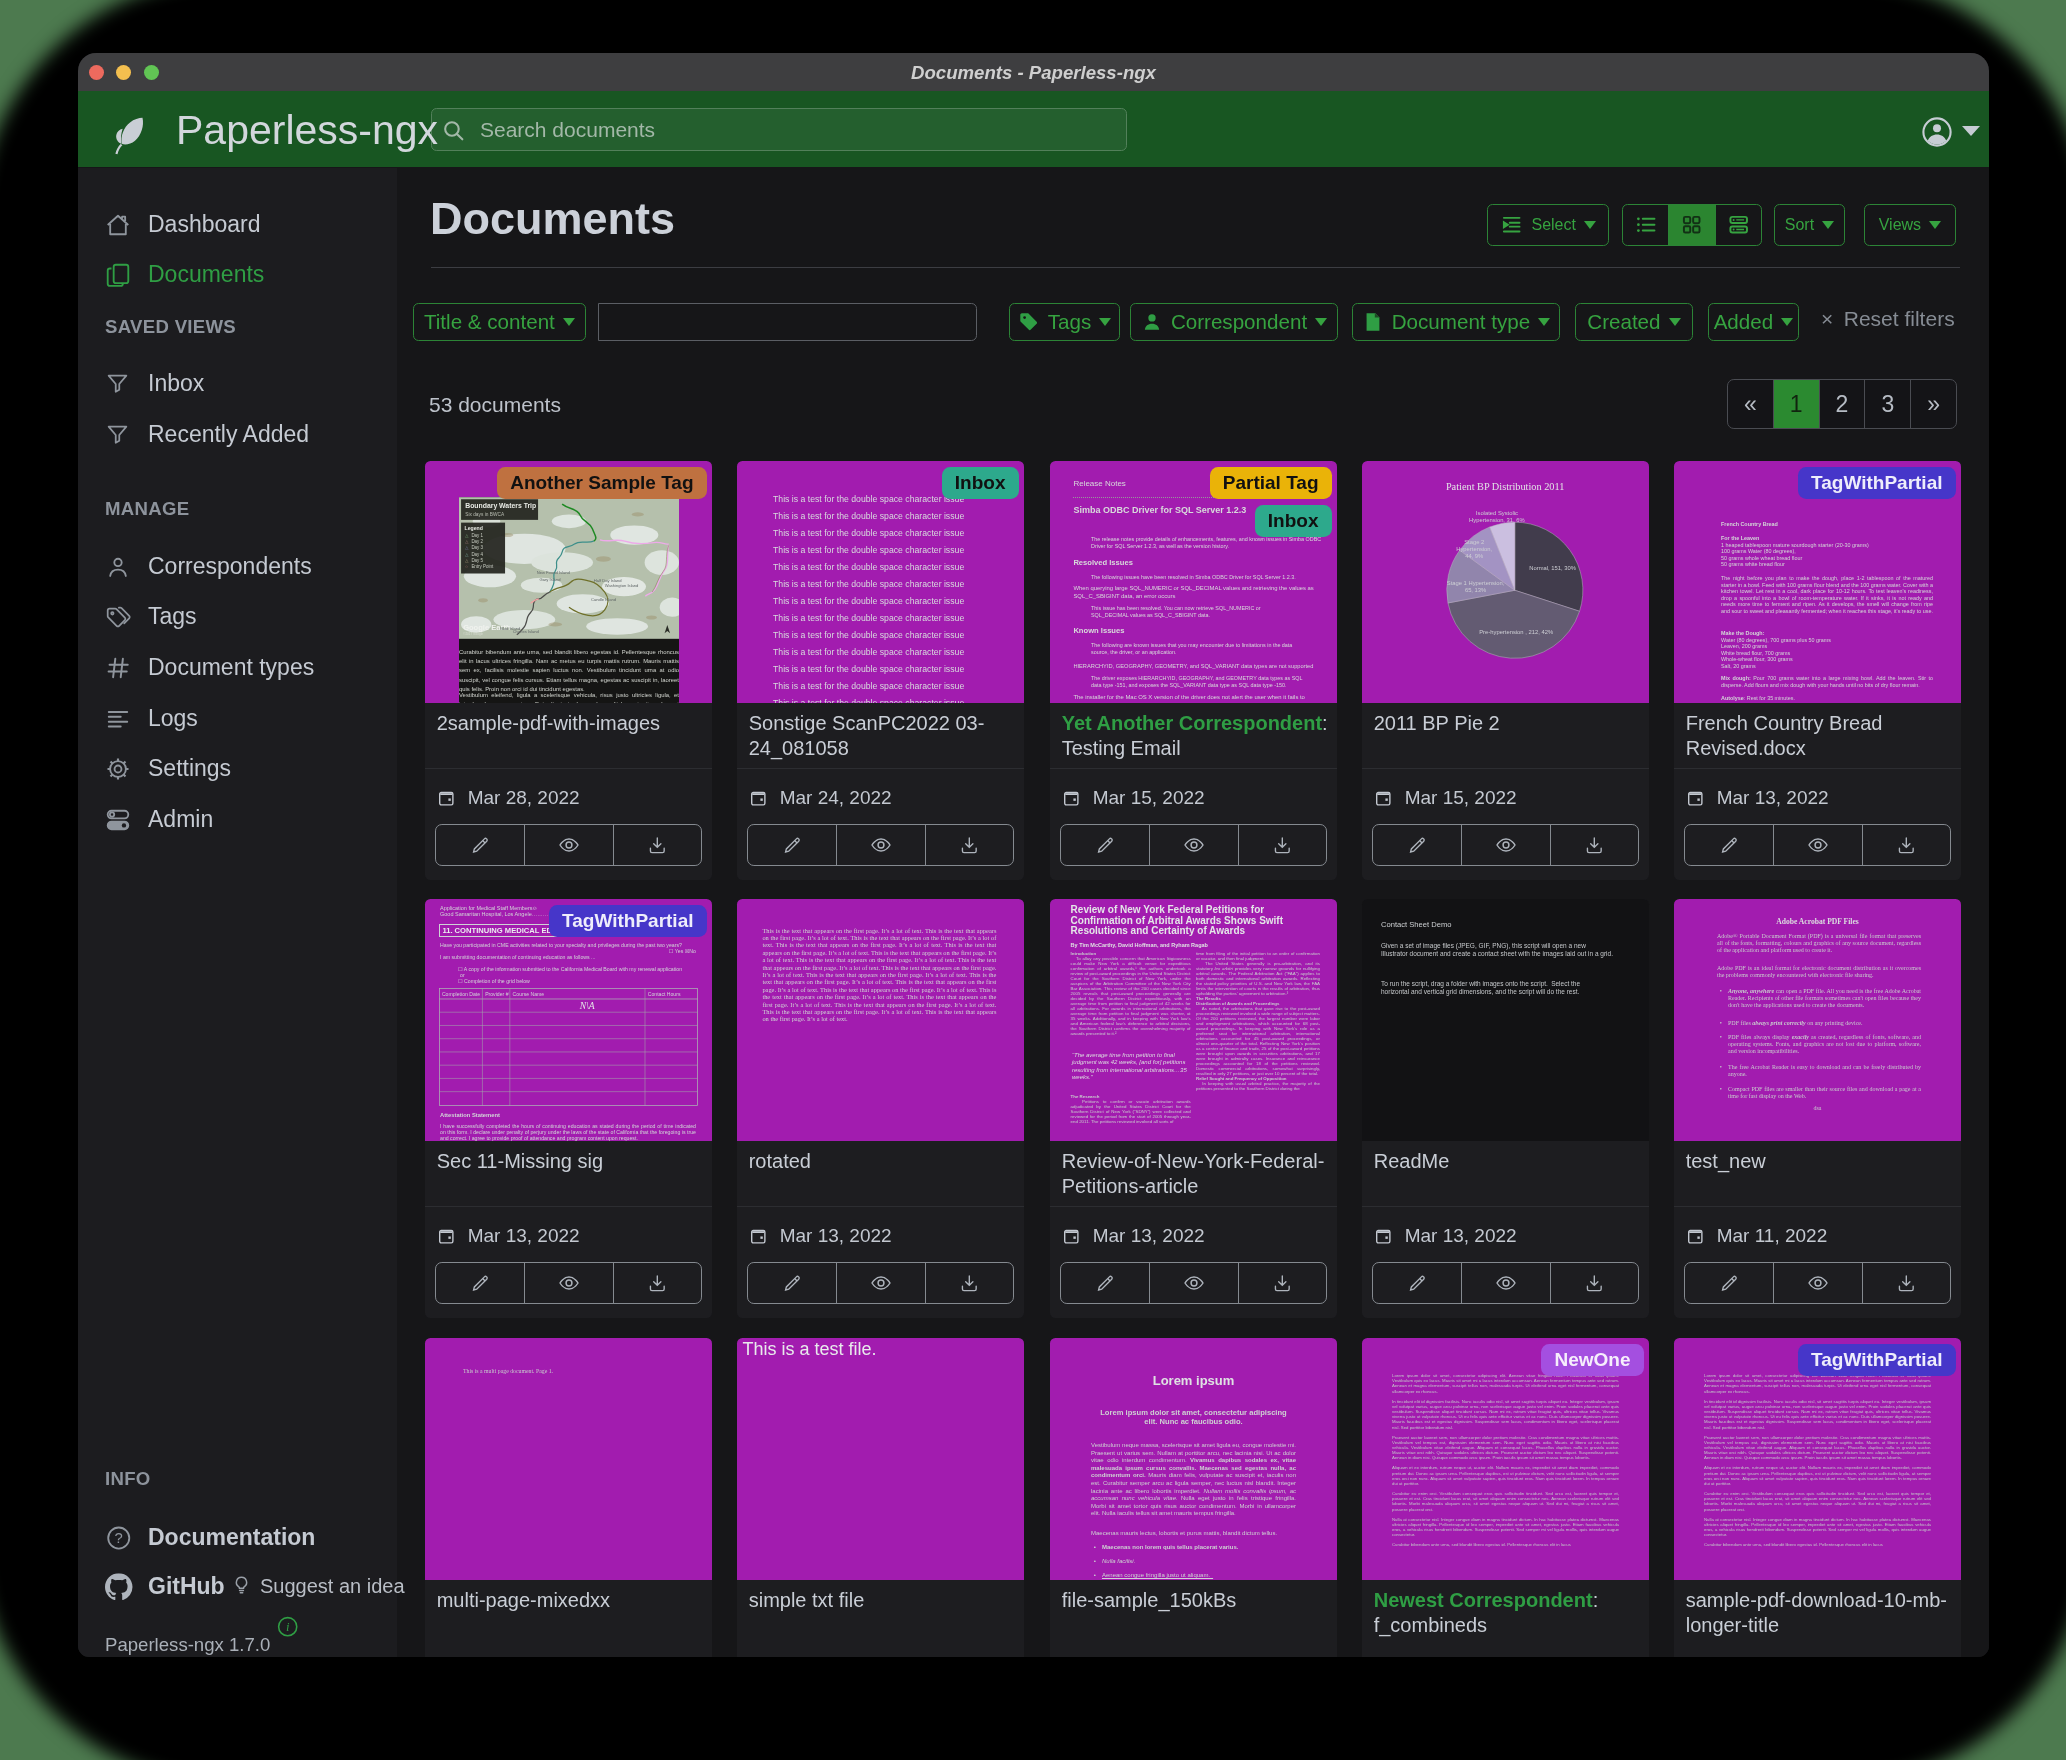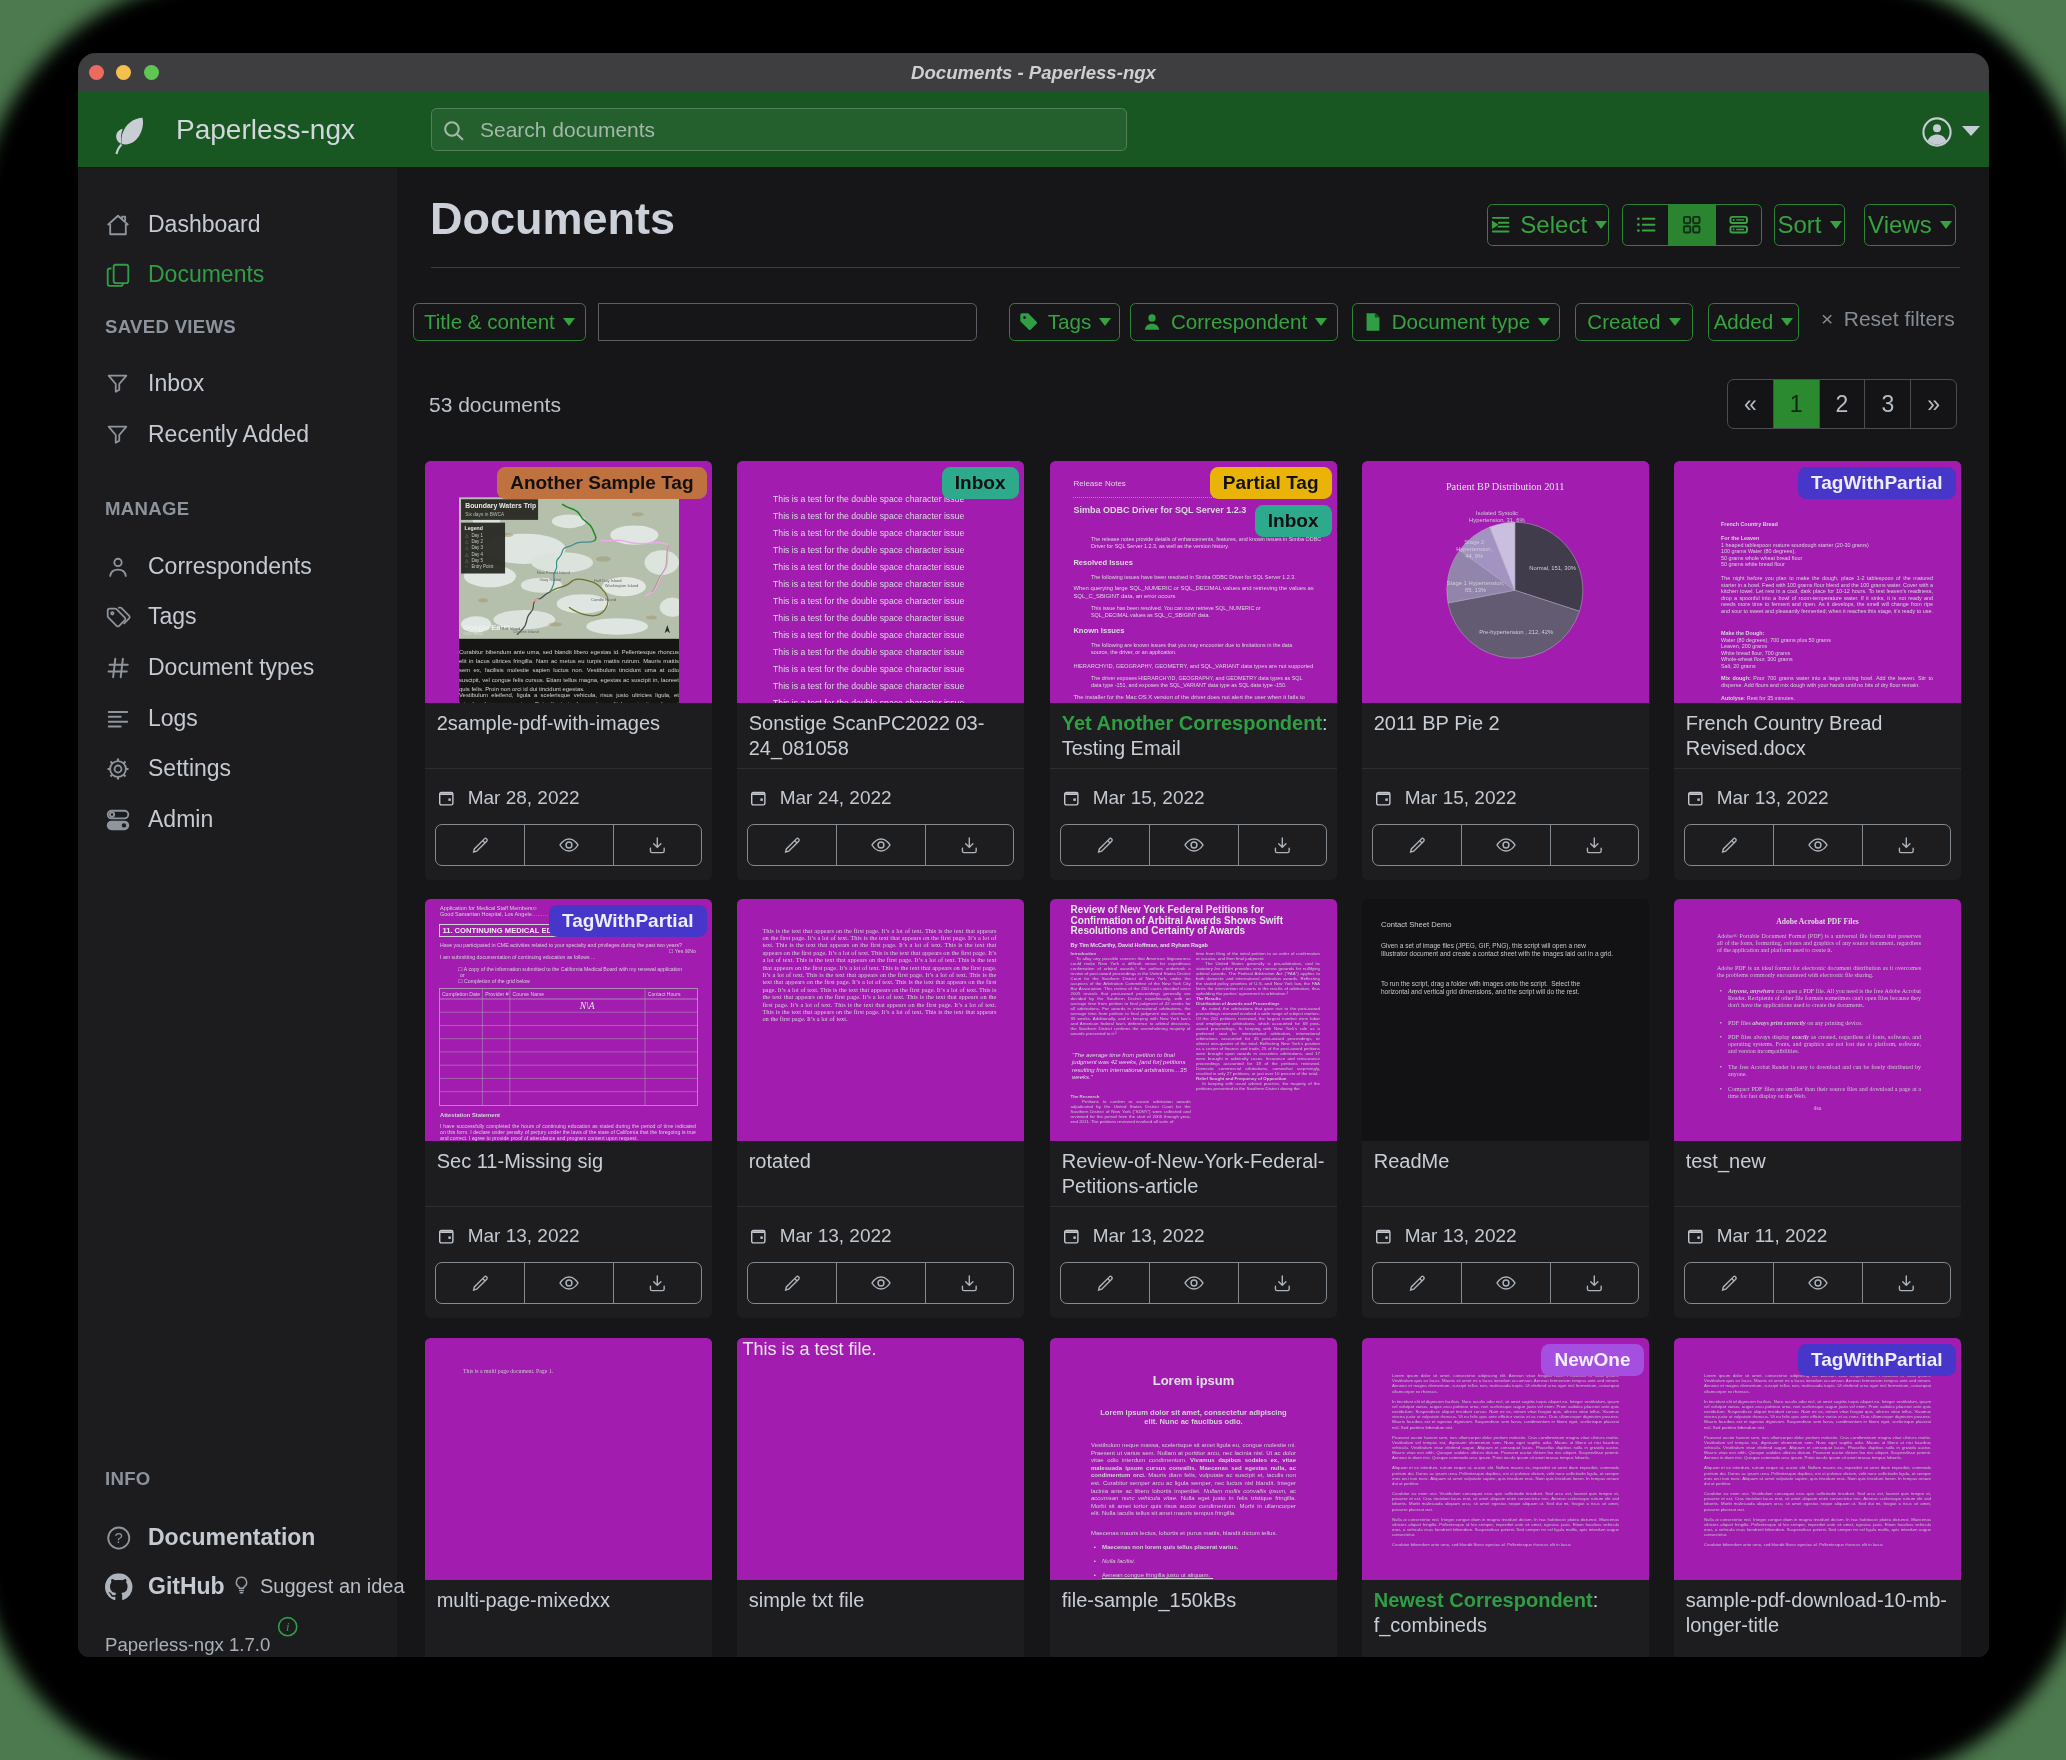--- a/index.html
+++ b/index.html
@@ -6,29 +6,29 @@
   html,body { width:2066px; height:1761px; overflow:hidden; }
   body { background:#4d7a4f; font-family:"Liberation Sans", sans-serif; position:relative; }
   .shadow { position:absolute; left:-23.4px; top:-23.4px; width:2113px; height:1808px; background:#000; border-radius:254px; filter:blur(9px); }
   .window { position:absolute; left:78px; top:53px; width:1911px; height:1604px; border-radius:18px 18px 11px 11px; background:#161618; overflow:hidden; }
   .titlebar { position:absolute; left:0; top:0; width:100%; height:38px; background:#3e3e40;font-style:italic; }
   .tl { position:absolute; top:11.7px; width:15px; height:15px; border-radius:50%; }
   .titletext { position:absolute; top:0; left:0; width:100%; height:38px; line-height:40px; text-align:center; color:#cfcfcf; font-size:18.6px; font-weight:bold; }
   .navbar { position:absolute; left:0; top:38px; width:100%; height:76px; background:#185622; }
   .search { position:absolute; left:353px; top:16.5px; width:696px; height:43px; background:rgba(255,255,255,0.055); border:0.7px solid #52805a; border-radius:5.5px; }
   .search .ph { position:absolute; left:48px; top:0; line-height:41px; font-size:21px; color:#a3b8a8; }
-  .logo-text { position:absolute; left:98px; top:0; line-height:78px; font-size:28px; color:#d2d7dc; }
+  .logo-text { position:absolute; left:98px; top:0; line-height:78px; font-size:41px; color:#d2d7dc; }
   .sidebar { position:absolute; left:0; top:115px; width:319px; bottom:0; background:#1c1c1f; }
   .contentbg { position:absolute; left:319px; top:115px; right:0; bottom:0; background:#161618; }
   .mi { position:absolute; left:27px; font-size:23px; color:#c5cad2; white-space:nowrap; height:27.5px; line-height:27.5px;margin-top:17px; }
   .mi svg { position:absolute; left:0; top:50%; transform:translateY(-50%); }
   .mi span { margin-left:43px; }
   .shead { position:absolute; left:27px; font-size:18.6px; font-weight:bold; color:#8d939c; letter-spacing:0.3px; }
   h1.pagetitle { position:absolute; left:352px; top:140px; font-size:45px; font-weight:600; color:#ccd1d9; }
-  .gbtn { position:absolute; top:151px; height:42px; border:1.4px solid #2c8436; border-radius:5.5px; color:#36a340; font-size:24px; display:flex; align-items:center; justify-content:center; gap:8.2px; }
+  .gbtn { position:absolute; top:151px; height:42px; border:1.4px solid #2c8436; border-radius:5.5px; color:#36a340; font-size:16px; display:flex; align-items:center; justify-content:center; gap:8.2px; }
   .caret { display:inline-block; width:0; height:0; border-left:6.9px solid transparent; border-right:6.9px solid transparent; border-top:8.2px solid currentColor; }
   .hr { position:absolute; left:353px; top:214px; width:1529px; border-top:0.7px solid #3c3d42; }
   .fbtn { position:absolute; top:250px; height:38px; border:1.4px solid #2c8436; border-radius:5.5px; color:#36a340; font-size:20.6px; display:flex; align-items:center; justify-content:center; gap:8.2px; }
   .count { position:absolute; left:351px; top:340px; font-size:21px; color:#bdc2ca; }
   .pagin { position:absolute; left:1649px; top:326px; width:230px; height:50px; border:0.7px solid #4a4c52; border-radius:6.9px; display:flex; overflow:hidden; background:#141417; }
   .pagin div { flex:1; border-right:0.7px solid #4a4c52; display:flex; align-items:center; justify-content:center; font-size:23px; color:#b6bcc4; }
   .pagin div:last-child { border-right:none; }
   .pagin .act { background:#2b8a30; color:#11240f; }
   .card { position:absolute; width:287px; height:419px; background:#1d1d20; border-radius:5.5px; }
   .thumb { position:absolute; left:0; top:0; width:287px; height:242px; background:#a21caf; border-radius:5.5px 5.5px 0 0; overflow:hidden; }

